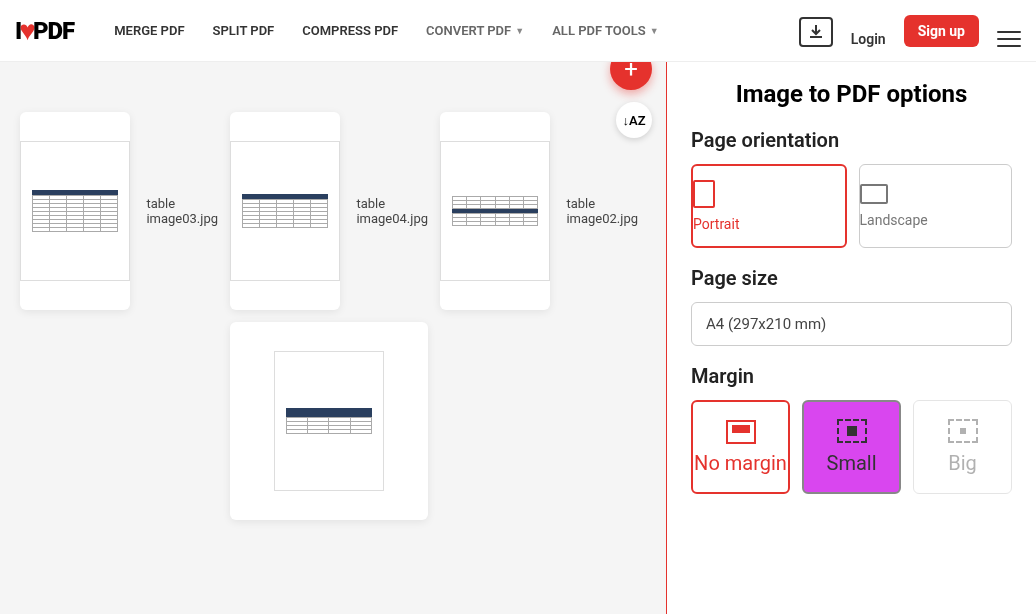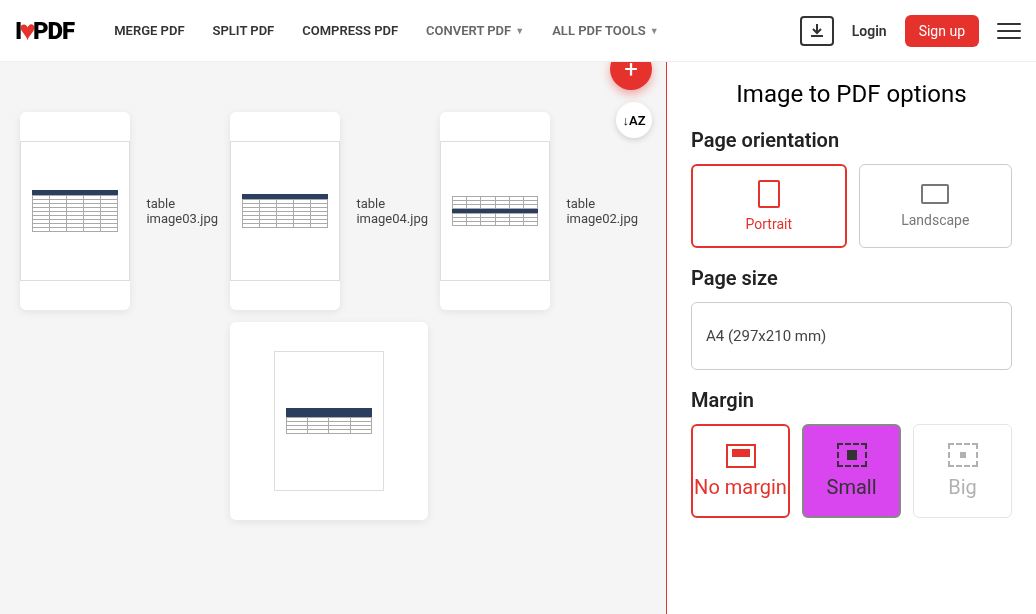--- a/index.html
+++ b/index.html
@@ -4,24 +4,24 @@
 <style>
 *{margin:0;padding:0;box-sizing:border-box;font-family:-apple-system,BlinkMacSystemFont,"Segoe UI",Roboto,sans-serif}
 body{background:#f5f5f5;width:1036px;height:614px;overflow:hidden;position:relative}
 .header{background:#fff;height:62px;display:flex;align-items:center;padding:0 15px;border-bottom:1px solid #eee;position:relative;z-index:10}
 .logo{display:flex;align-items:center;font-weight:900;font-size:24px;letter-spacing:-1px}
 .logo .heart{color:#e5322d;font-size:28px;margin:0 -2px}
 .nav{display:flex;gap:28px;margin-left:40px}
 .nav-item{font-size:13px;font-weight:600;color:#333;cursor:pointer;display:flex;align-items:center;gap:4px}
 .nav-item.dd{color:#666}
 .chev{font-size:9px;color:#888}
-.header-right{margin-left:auto;display:flex;align-items:center;gap:18px}
+.header-right{margin-left:auto;display:flex;align-items:flex-end;gap:18px}
 .dl-icon{width:34px;height:30px;border:2px solid #333;border-radius:4px;display:flex;align-items:center;justify-content:center;cursor:pointer;position:relative}
 .login{font-size:14px;font-weight:600;color:#333;cursor:pointer}
-.signup{background:#e5322d;color:#fff;padding:8px 14px;border-radius:6px;font-size:14px;font-weight:400;cursor:pointer;border:none}
+.signup{background:#e5322d;color:#fff;padding:8px 14px;border-radius:6px;font-size:14px;font-weight:700;cursor:pointer;border:none}
 .burger{width:24px;display:flex;flex-direction:column;gap:5px;cursor:pointer}
 .burger span{height:2px;background:#333;border-radius:2px}
 .main{display:flex;height:552px}
 .left{flex:1;padding:0;overflow:hidden;position:relative}
 .ad{margin:14px 14px 0 14px;height:84px;background:linear-gradient(90deg,#fff 0%,#fff 30%,#b8c4cc 30%,#a8b8c0 100%);border:1px solid #ddd;display:flex;align-items:center;position:relative;overflow:hidden}
 .ad-left{width:30%;display:flex;flex-direction:column;align-items:center;justify-content:center;gap:2px;color:#2a6e5f}
 .ad-brand{font-size:15px;letter-spacing:4px}
 .ad-sub{font-size:8px;color:#888}
 .ad-center{flex:1;display:flex;flex-direction:column;align-items:center;gap:8px;color:#fff}
 .ad-title{font-size:19px;font-weight:500;text-shadow:0 1px 2px rgba(0,0,0,0.3)}
@@ -32,28 +32,28 @@
 .thumb-box{width:198px;height:198px;background:#fff;border-radius:6px;box-shadow:0 2px 8px rgba(0,0,0,0.08);display:flex;align-items:center;justify-content:center;cursor:pointer}
 .thumb-img{width:110px;height:140px;background:#fff;border:1px solid #ddd;display:flex;flex-direction:column;align-items:center;justify-content:center;padding:8px}
 .tbl{width:94%;border-collapse:collapse}
 .tbl th{background:#2a3f5f;height:5px}
 .tbl td{border:1px solid #aaa;height:4px;font-size:3px}
 .thumb-label{font-size:13px;color:#444}
 .fab{position:absolute;right:14px;top:-14px;width:42px;height:42px;border-radius:50%;background:#e5322d;display:flex;align-items:center;justify-content:center;color:#fff;font-size:24px;cursor:pointer;box-shadow:0 4px 10px rgba(229,50,45,0.4)}
 .fab-badge{position:absolute;top:-6px;left:-6px;width:20px;height:20px;border-radius:50%;background:#000;color:#fff;font-size:11px;display:flex;align-items:center;justify-content:center;font-weight:600}
 .sort-btn{position:absolute;right:14px;top:40px;width:36px;height:36px;border-radius:50%;background:#fff;display:flex;align-items:center;justify-content:center;font-size:13px;box-shadow:0 2px 6px rgba(0,0,0,0.15);cursor:pointer;font-weight:600}
 .panel{width:370px;background:#fff;border-left:1px solid #e5322d;padding:18px 24px;position:relative;overflow:hidden}
-.panel-title{font-size:24px;font-weight:400;text-align:center;margin-bottom:20px}
+.panel-title{font-size:24px;font-weight:700;text-align:center;margin-bottom:20px}
 .section-label{font-size:20px;font-weight:600;margin-bottom:12px;color:#222}
 .orient{display:flex;gap:12px;margin-bottom:18px}
-.orient-opt{flex:1;height:84px;border:1px solid #ccc;border-radius:6px;display:flex;flex-direction:column;align-items:center;justify-content:center;gap:8px;cursor:pointer;color:#777;font-size:14px}
+.orient-opt{flex:1;height:84px;border:1px solid #ccc;border-radius:6px;display:flex;flex-direction:column;align-items:flex-start;justify-content:center;gap:8px;cursor:pointer;color:#777;font-size:14px}
 .orient-opt.sel{border:2px solid #e5322d;color:#e5322d}
 .orient-ico{width:22px;height:28px;border:2px solid currentColor;border-radius:2px}
 .orient-ico.land{width:28px;height:20px}
-.size-input{width:100%;padding:24px 14px;border:1px solid #ccc;border-radius:6px;font-size:15px;color:#444;margin-bottom:18px;cursor:pointer}
+.size-input{width:100%;padding:12px 14px;border:1px solid #ccc;border-radius:6px;font-size:15px;color:#444;margin-bottom:18px;cursor:pointer}
 .margins{display:flex;gap:12px;margin-bottom:14px}
 .margin-opt{width:104px;height:94px;border:1px solid #ccc;border-radius:6px;display:flex;flex-direction:column;align-items:center;justify-content:center;gap:8px;cursor:pointer;font-size:20px;color:#666}
 .margin-opt.sel-red{border:2px solid #e5322d;color:#e5322d}
 .margin-opt.sel-gray{border:2px solid #888;background:#d946ef;color:#333}
 .margin-opt.dim{opacity:0.5}
 .m-ico{width:30px;height:24px;border:2px solid currentColor;display:flex;align-items:center;justify-content:center}
 .m-ico-inner{width:10px;height:10px;background:currentColor}
 .m-ico.dash{border-style:dashed}
 .convert-wrap{position:absolute;bottom:12px;left:12px;right:12px;background:linear-gradient(180deg,rgba(255,230,230,0.5) 0%,rgba(255,255,255,0) 40%);padding-top:30px}
 .convert{width:100%;background:#e5322d;color:#fff;border:none;padding:20px;border-radius:10px;font-size:21px;font-weight:700;cursor:pointer;display:flex;align-items:center;justify-content:center;gap:12px;box-shadow:0 6px 18px rgba(229,50,45,0.4)}

